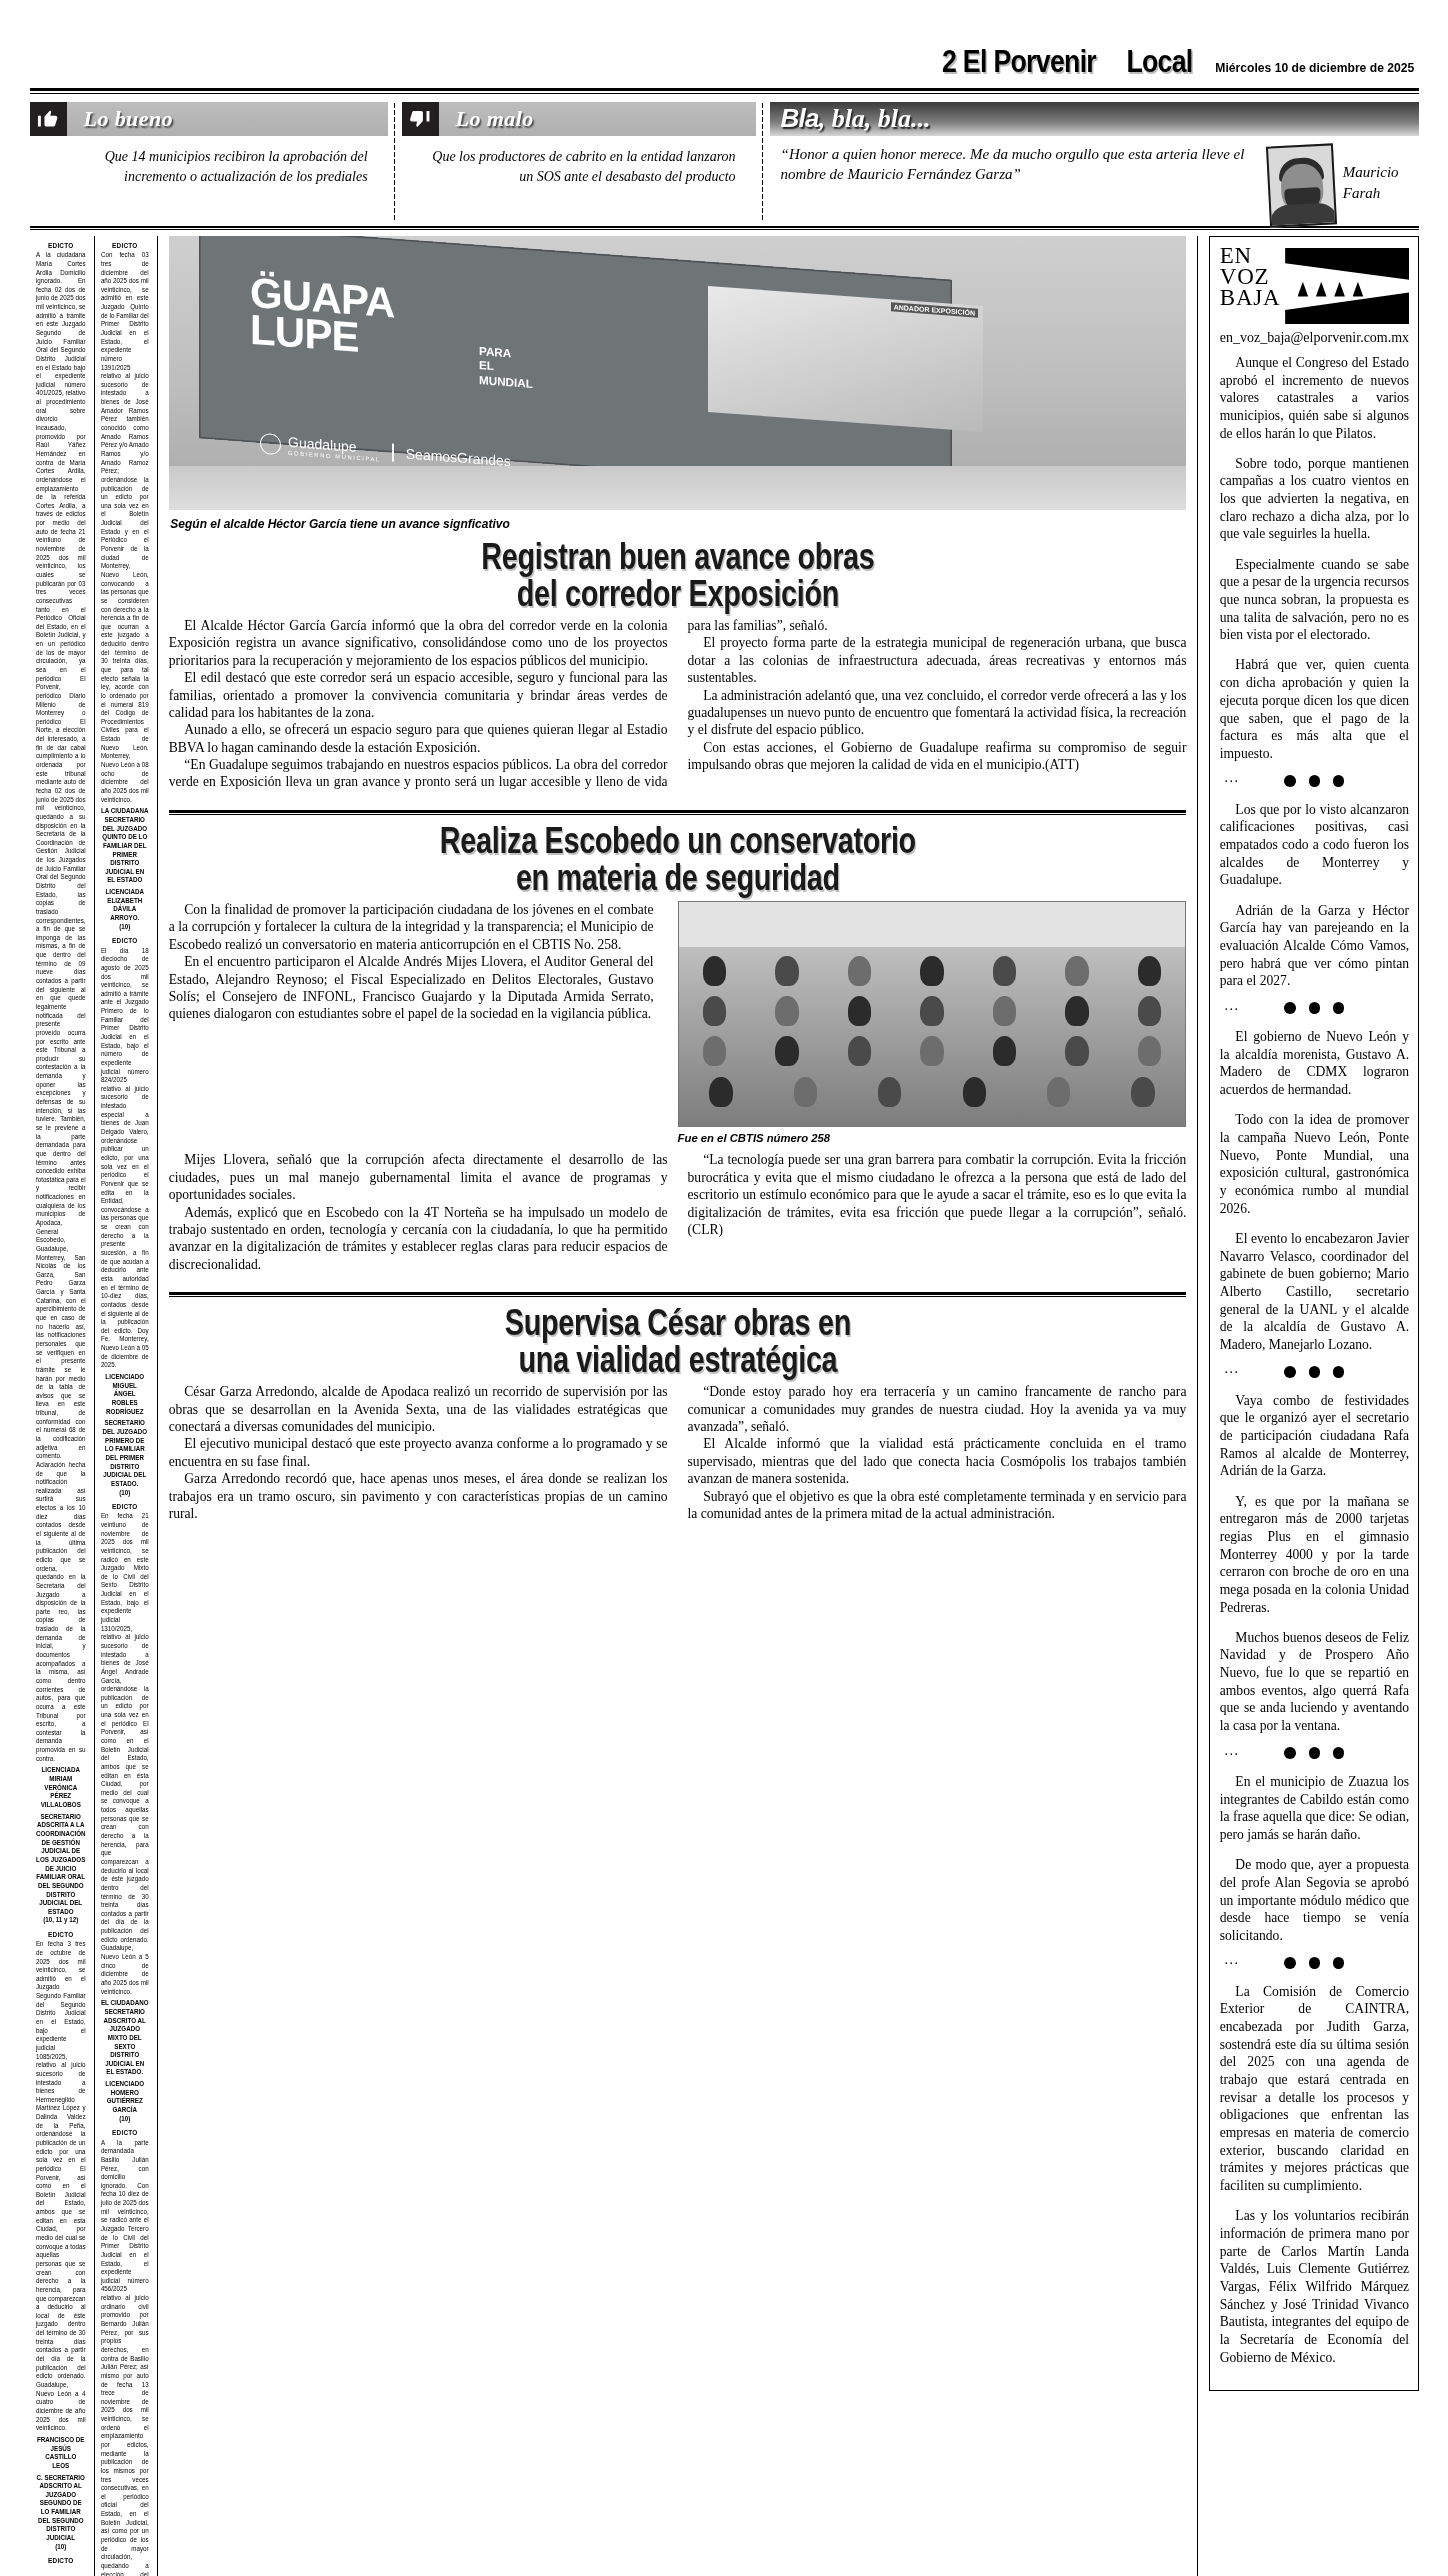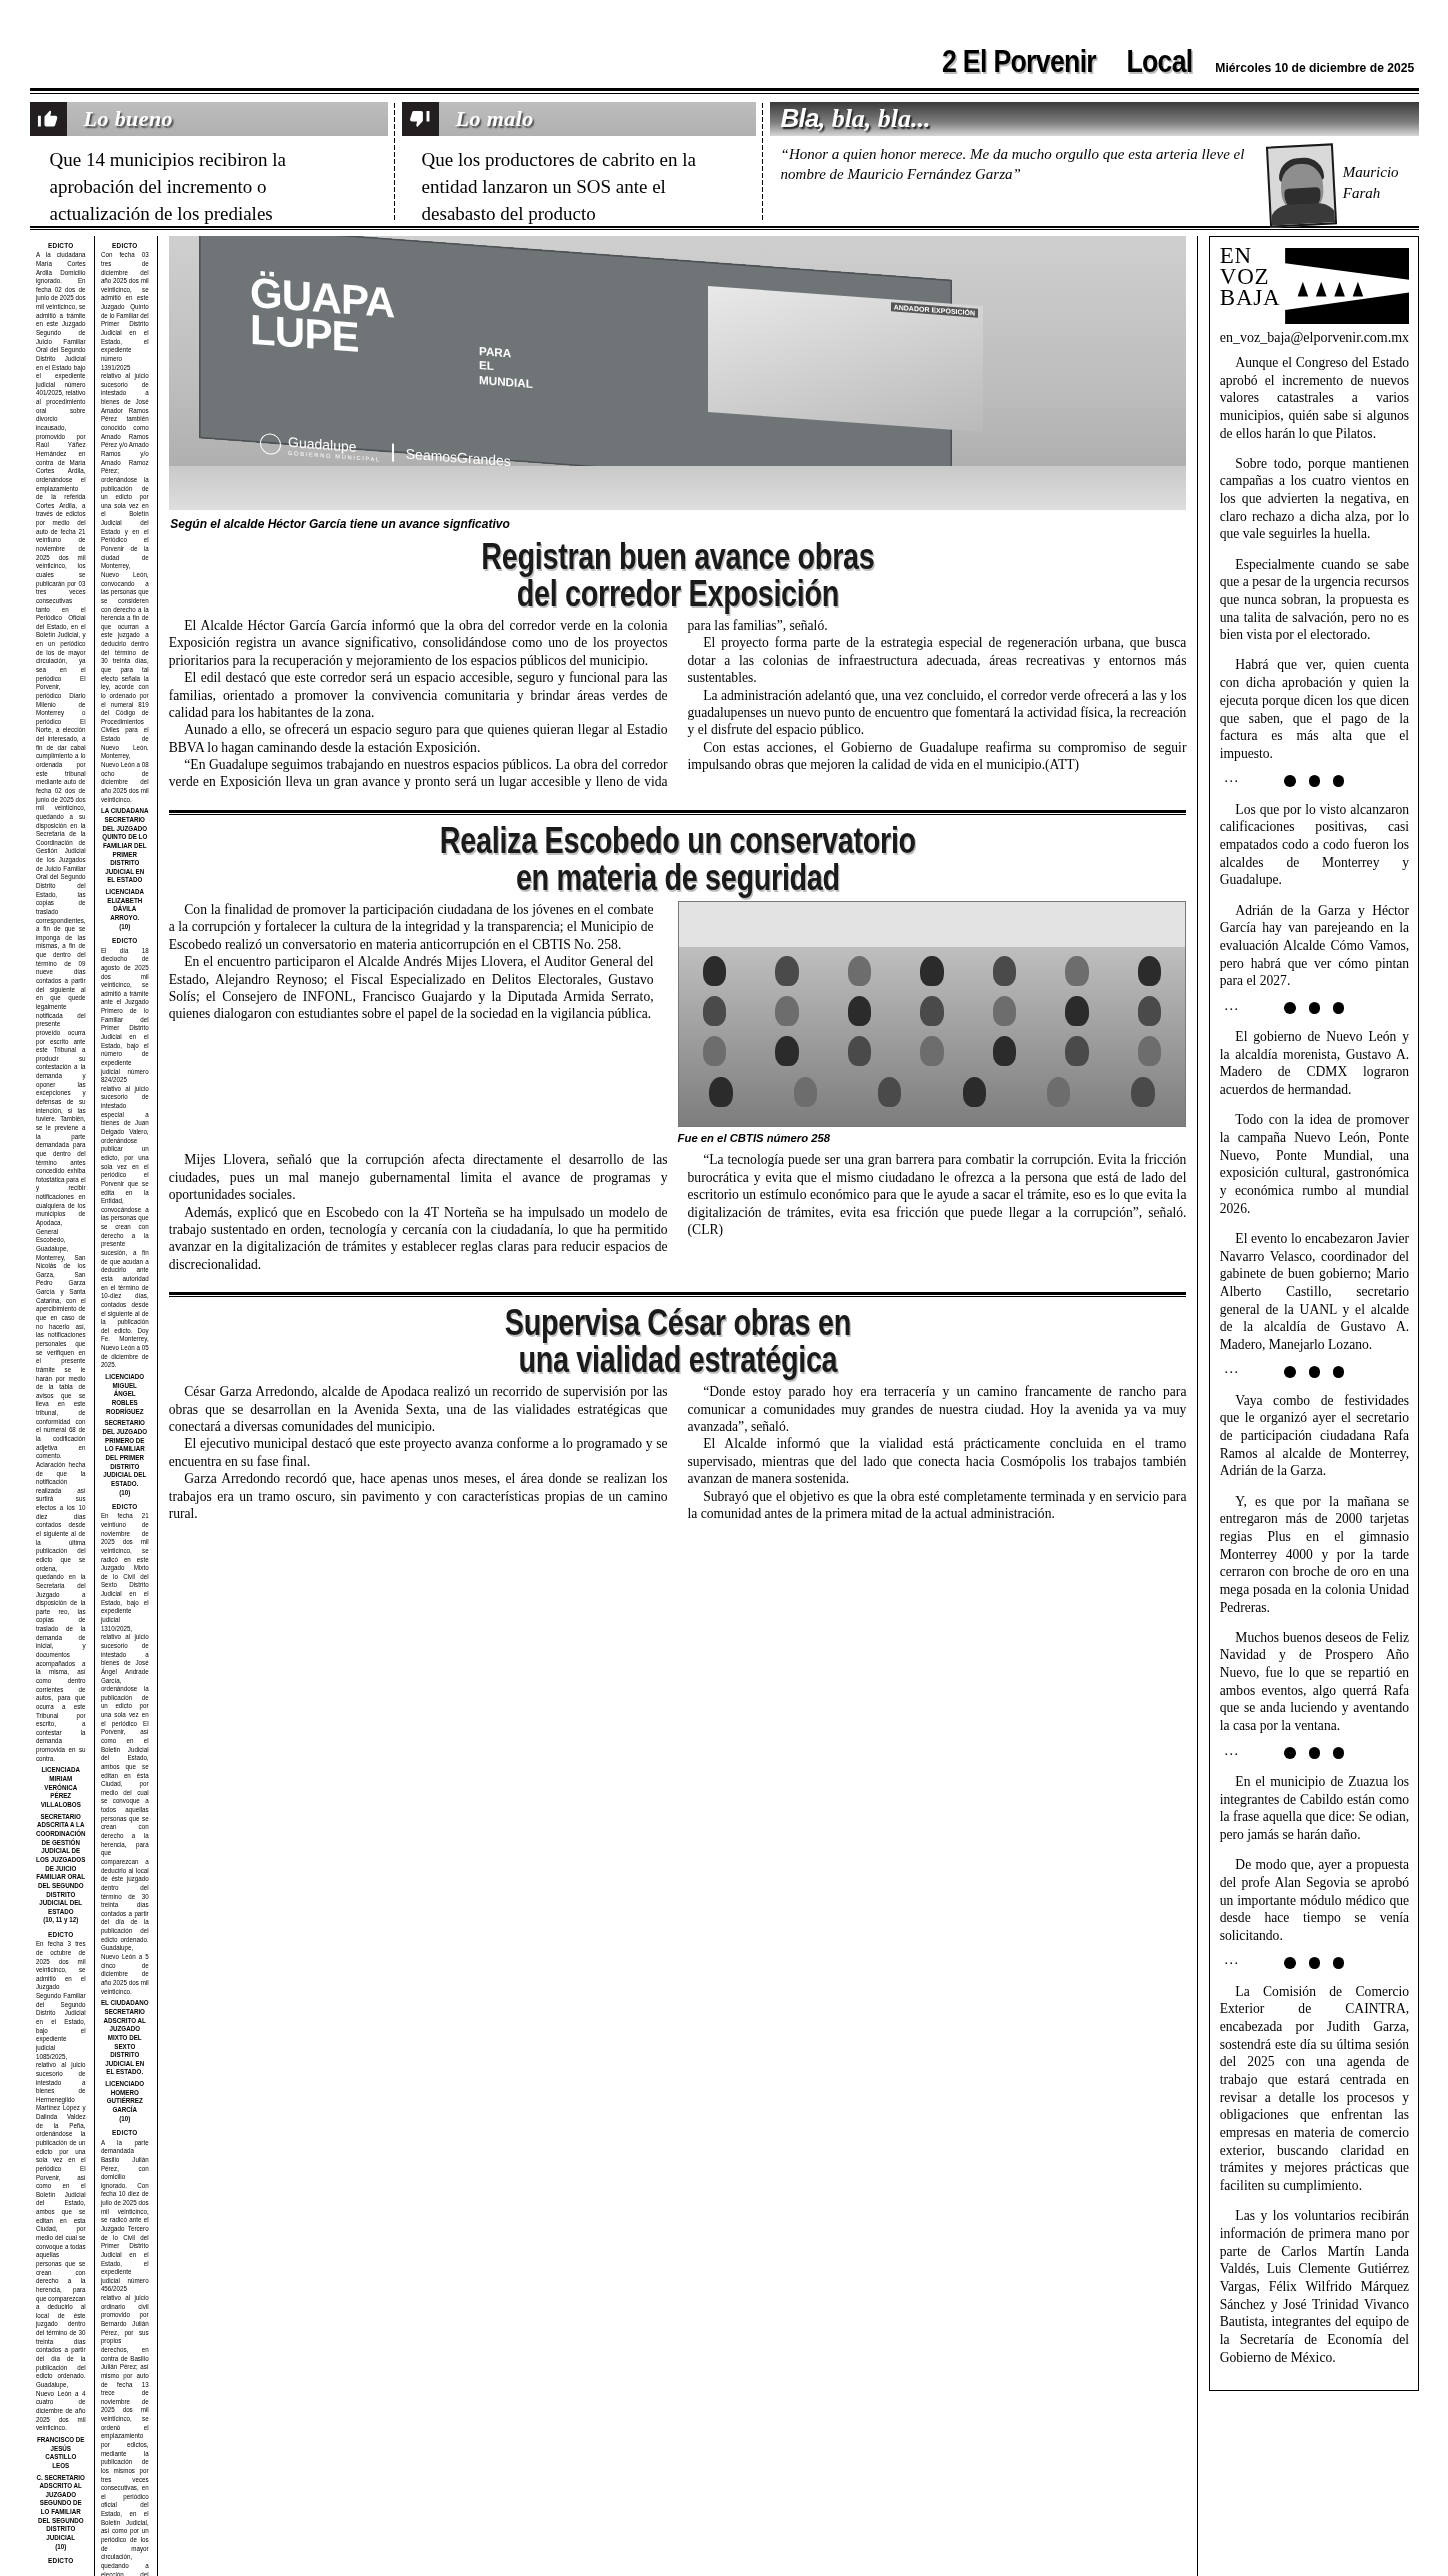--- a/index.html
+++ b/index.html
@@ -38,21 +38,21 @@
   .pbar.dark { background:linear-gradient(180deg,#3a3a3a 0%,#7e7e7e 60%,#d6d6d6 100%); }
   .thumbbox { width:37px; height:34px; background:#231f20; display:flex; align-items:center; justify-content:center; flex:0 0 auto; }
   .thumbbox svg { width:23.4px; height:23.4px; }
   .pbar-title { font-family:"Liberation Serif", serif; font-style:italic; font-weight:bold;
       font-size:22px; color:#fff; text-shadow:1.6px 1.6px 1.6px #4a4a4a; margin-left:17px; letter-spacing:0.4px; }
   .bla { font-family:"Liberation Sans", sans-serif; font-style:italic; font-weight:bold; font-size:26px;
       color:#fff; text-shadow:1.6px 1.6px 1.6px #222; margin-left:11px; }
   .bla .b1 { letter-spacing:-0.8px; }
   .bla .b2 { font-family:"Liberation Serif", serif; }
 
-  .ptext { font-size:19px; line-height:1.42; text-align:left; padding:11px 20px 0 20px; }
+  .ptext { font-style:italic; font-size:14px; line-height:1.42; text-align:right; padding:11px 20px 0 20px; }
   .p3body { display:flex; padding:7.8px 4.7px 0 11px; }
   .quote { font-style:italic; font-size:15px; line-height:1.38; flex:1 1 auto; }
   .portrait { width:67px; height:81px; margin:1.6px 7.8px 0 4.7px; flex:0 0 auto;
       border:2.3px solid #1a1a1a; transform:rotate(-3deg); overflow:hidden; background:#d9d9d9; position:relative; }
   .portrait .head { position:absolute; left:50%; top:17px; transform:translateX(-50%);
       width:42px; height:48px; border-radius:46% 46% 42% 42%; background:#8e8e8e; }
   .portrait .hair { position:absolute; left:50%; top:11px; transform:translateX(-50%);
       width:45px; height:23.4px; border-radius:23.4px 23.4px 4.7px 4.7px; background:#2c2c2c; }
   .portrait .beard { position:absolute; left:50%; top:41px; transform:translateX(-50%);
       width:36px; height:25px; border-radius:4.7px 4.7px 20px 20px; background:#2e2e2e; }
@@ -278,21 +278,21 @@
         <div class="kicker">Según el alcalde Héctor García tiene un avance signficativo</div>
         <div class="headline">
           <div>Registran buen avance obras</div>
           <div>del corredor Exposición</div>
         </div>
         <div class="arttext" id="a1body">
             <p>El Alcalde Héctor García García informó que la obra del corredor verde en la colonia Exposición registra un avance significativo, consolidándose como uno de los proyectos prioritarios para la recuperación y mejoramiento de los espacios públicos del municipio.</p>
             <p>El edil destacó que este corredor será un espacio accesible, seguro y funcional para las familias, orientado a promover la convivencia comunitaria y brindar áreas verdes de calidad para los habitantes de la zona.</p>
             <p>Aunado a ello, se ofrecerá un espacio seguro para que quienes quieran llegar al Estadio BBVA lo hagan caminando desde la estación Exposición.</p>
             <p>“En Guadalupe seguimos trabajando en nuestros espacios públicos. La obra del corredor verde en Exposición lleva un gran avance y pronto será un lugar accesible y lleno de vida para las familias”, señaló.</p>
-            <p>El proyecto forma parte de la estrategia especial de regeneración urbana, que busca dotar a las colonias de infraestructura adecuada, áreas recreativas y entornos más sustentables.</p>
+            <p>El proyecto forma parte de la estrategia municipal de regeneración urbana, que busca dotar a las colonias de infraestructura adecuada, áreas recreativas y entornos más sustentables.</p>
             <p>La administración adelantó que, una vez concluido, el corredor verde ofrecerá a las y los guadalupenses un nuevo punto de encuentro que fomentará la actividad física, la recreación y el disfrute del espacio público.</p>
             <p>Con estas acciones, el Gobierno de Guadalupe reafirma su compromiso de seguir impulsando obras que mejoren la calidad de vida en el municipio.(ATT)</p>
           </div>
       </div>
 
       <div>
         <div class="arthead-rule"></div>
         <div class="headline">
           <div>Realiza Escobedo un conservatorio</div>
           <div>en materia de seguridad</div>

